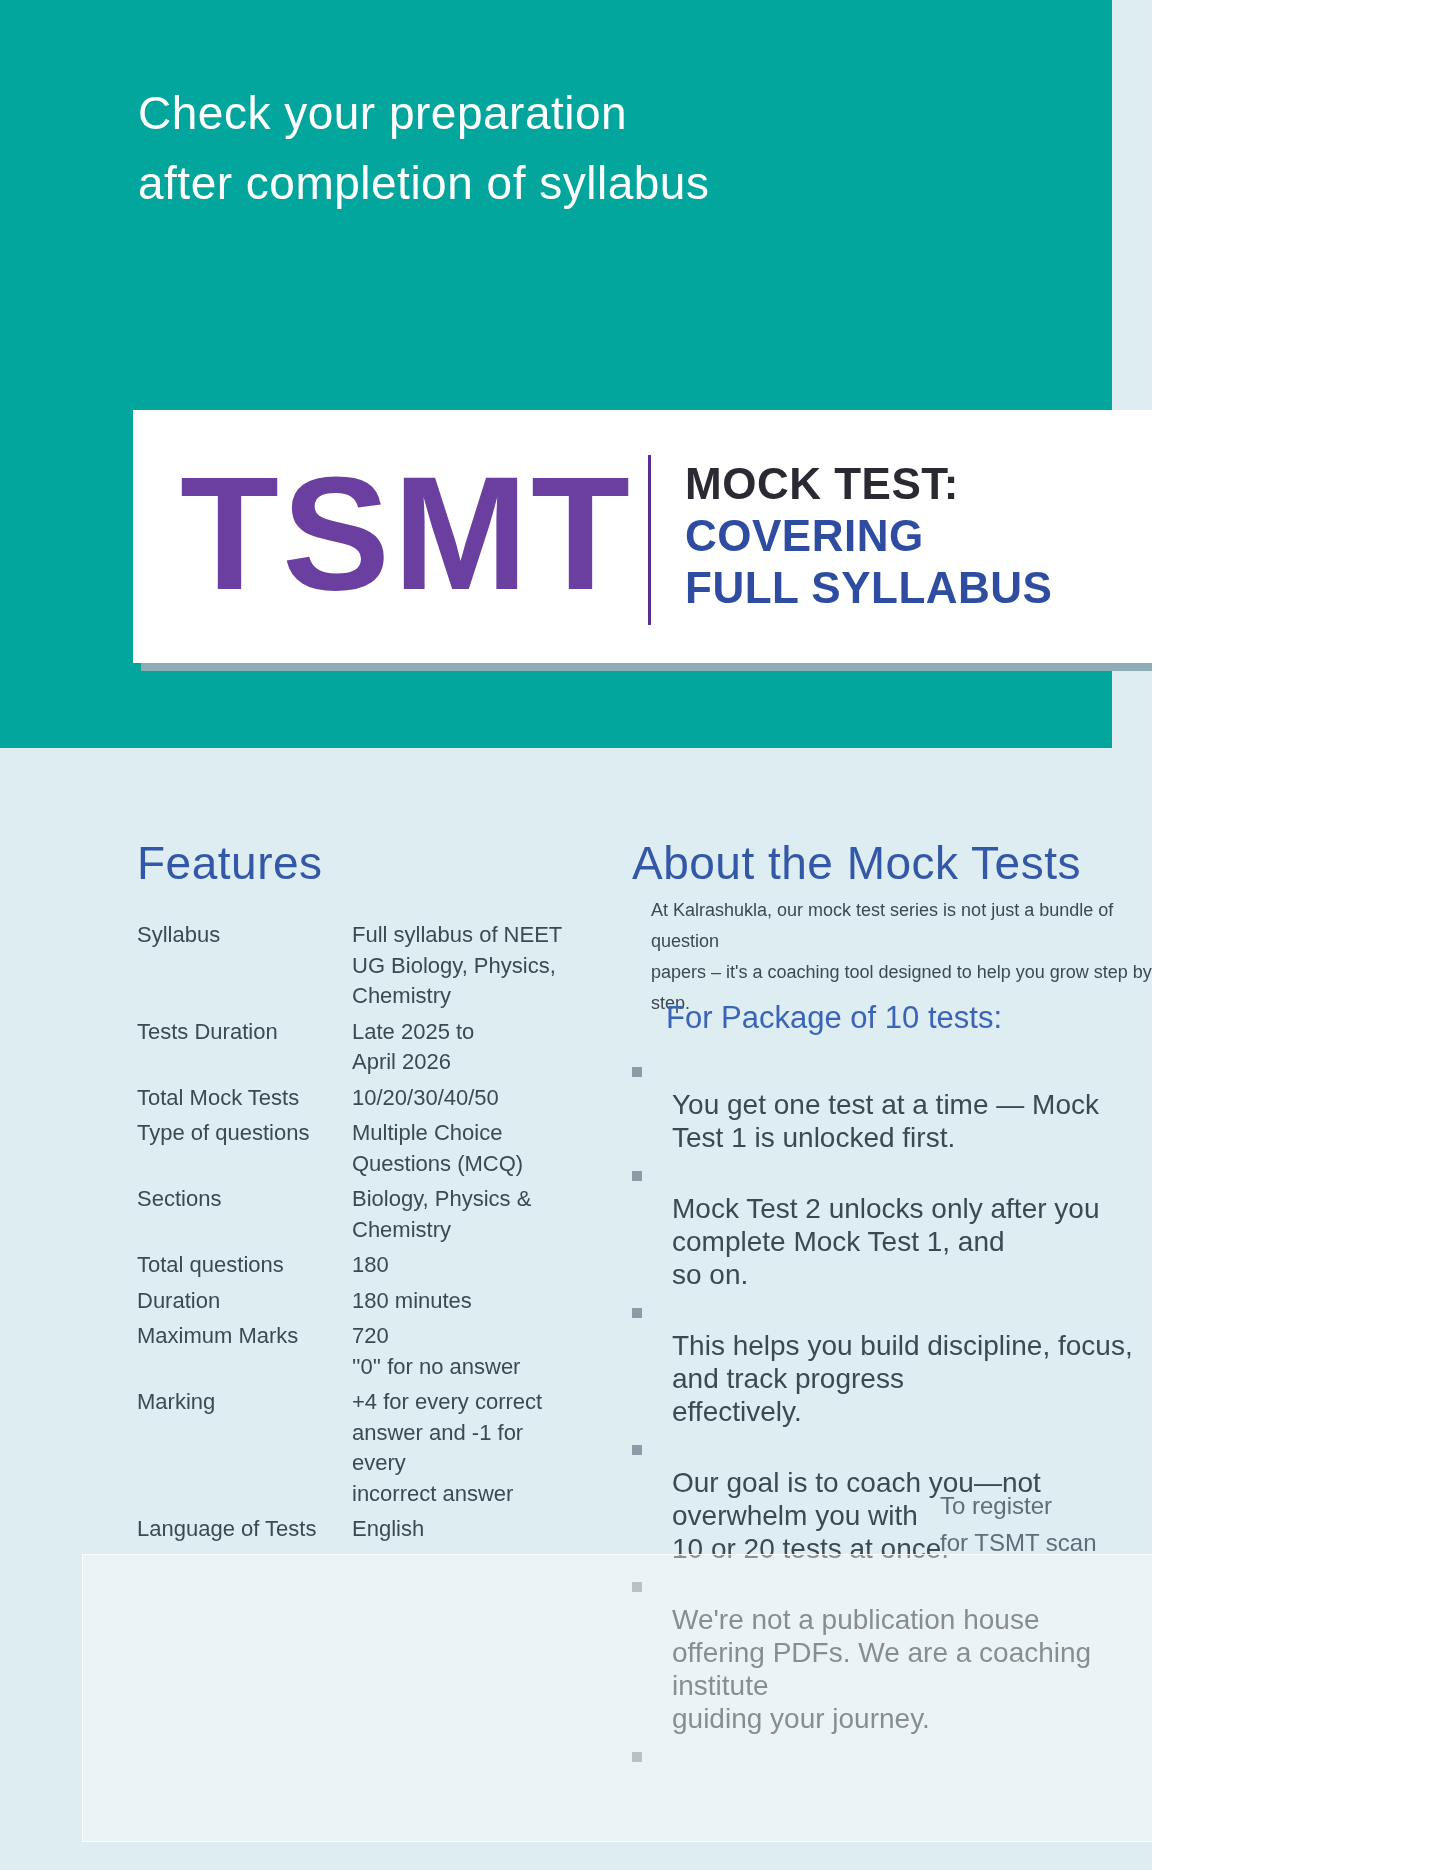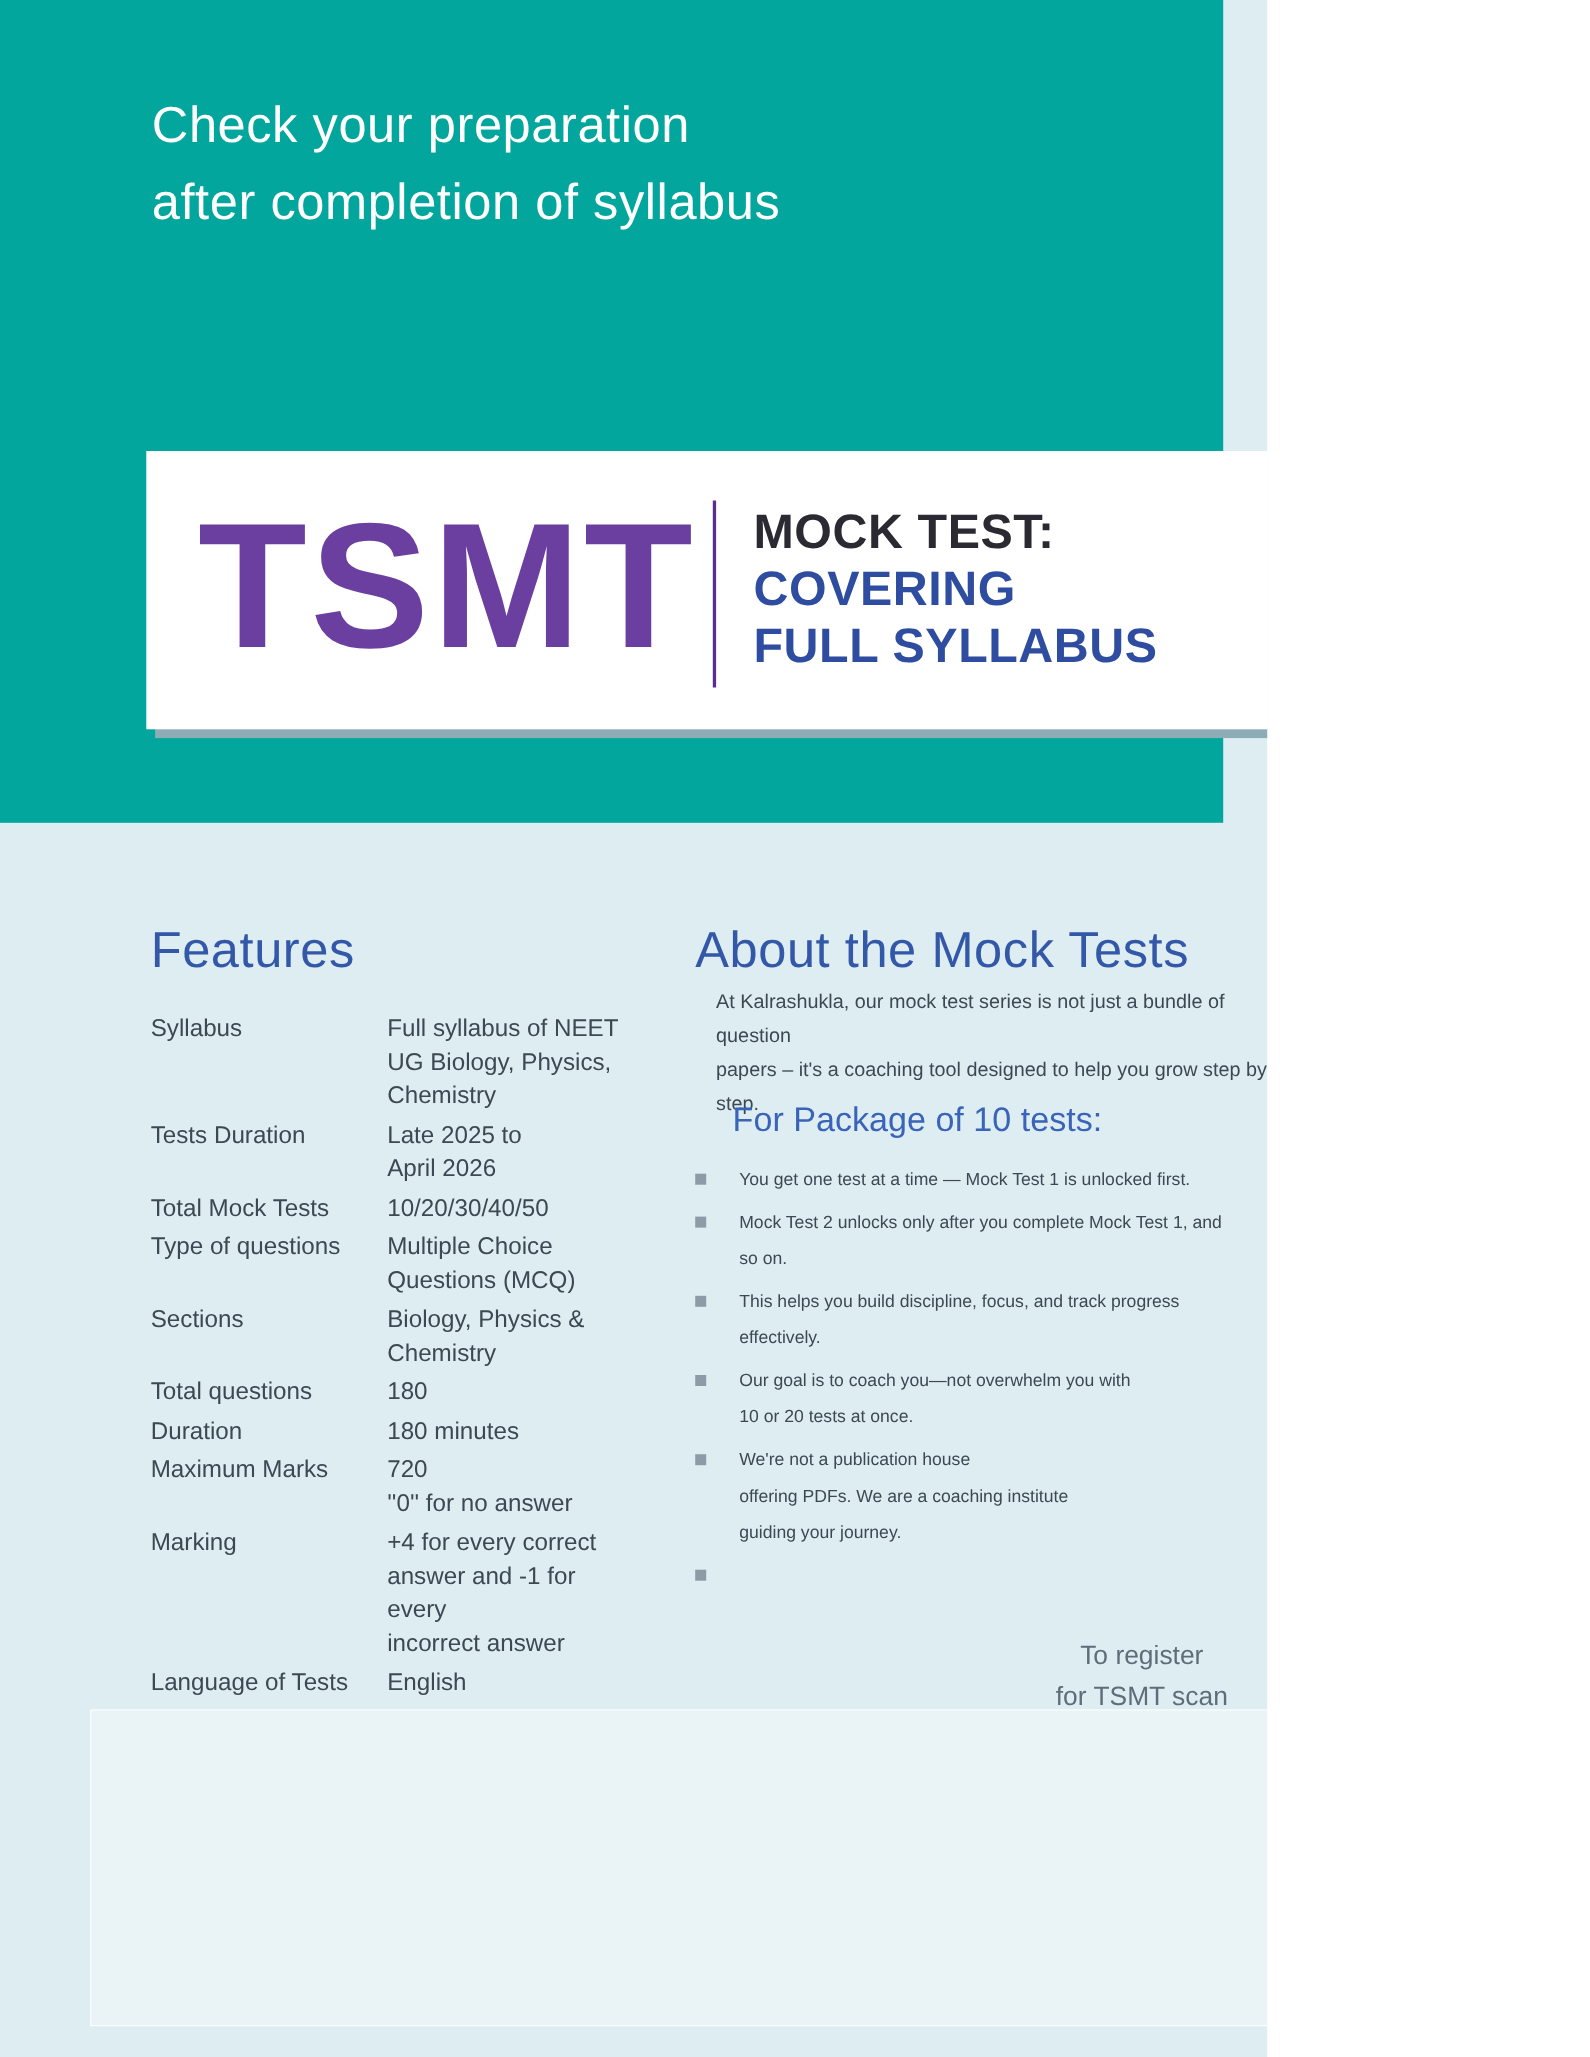--- a/index.html
+++ b/index.html
@@ -35,24 +35,24 @@
   .feature-label{width:215px;flex:0 0 215px;font-size:22px;line-height:30.5px;color:#3c4953;}
   .feature-value{flex:1;font-size:22px;line-height:30.5px;color:#3c4953;white-space:pre-line;}
 
   
   .about-intro{position:absolute;left:651px;top:895px;width:520px;font-size:18px;line-height:31px;
     color:#3c4953;white-space:pre-line;}
   .package-heading{position:absolute;left:632px;top:1000px;font-size:31px;color:#3a64b8;font-weight:500;margin-left:34px;}
   .bullet-list{position:absolute;left:632px;top:1056px;width:525px;}
   .bullet-item{display:flex;margin-bottom:6px;}
   .bullet-marker{flex:0 0 10px;width:10px;height:10px;background:#8c9ba5;margin-top:11px;margin-right:30px;}
-  .bullet-text{font-size:16px;line-height:33px;color:#3c4953;white-space:pre-line;}
-
-  
-  .qr-caption{position:absolute;left:940px;top:1487px;width:196px;text-align:center;
+  .bullet-text{font-size:28px;line-height:33px;color:#3c4953;white-space:pre-line;margin-top:32px;}
+
+  
+  .qr-caption{position:absolute;left:940px;top:1487px;width:196px;text-align:left;
     font-size:24px;line-height:37px;color:#5e6e79;}
   .qr-box{position:absolute;left:1155px;top:1328px;width:222px;height:224px;background:#ffffff;}
   .qr-box svg{position:absolute;left:12px;top:12px;}
 </style>
 </head>
 <body>
 
 <div id="page">
 
   <div class="teal-block"></div>

